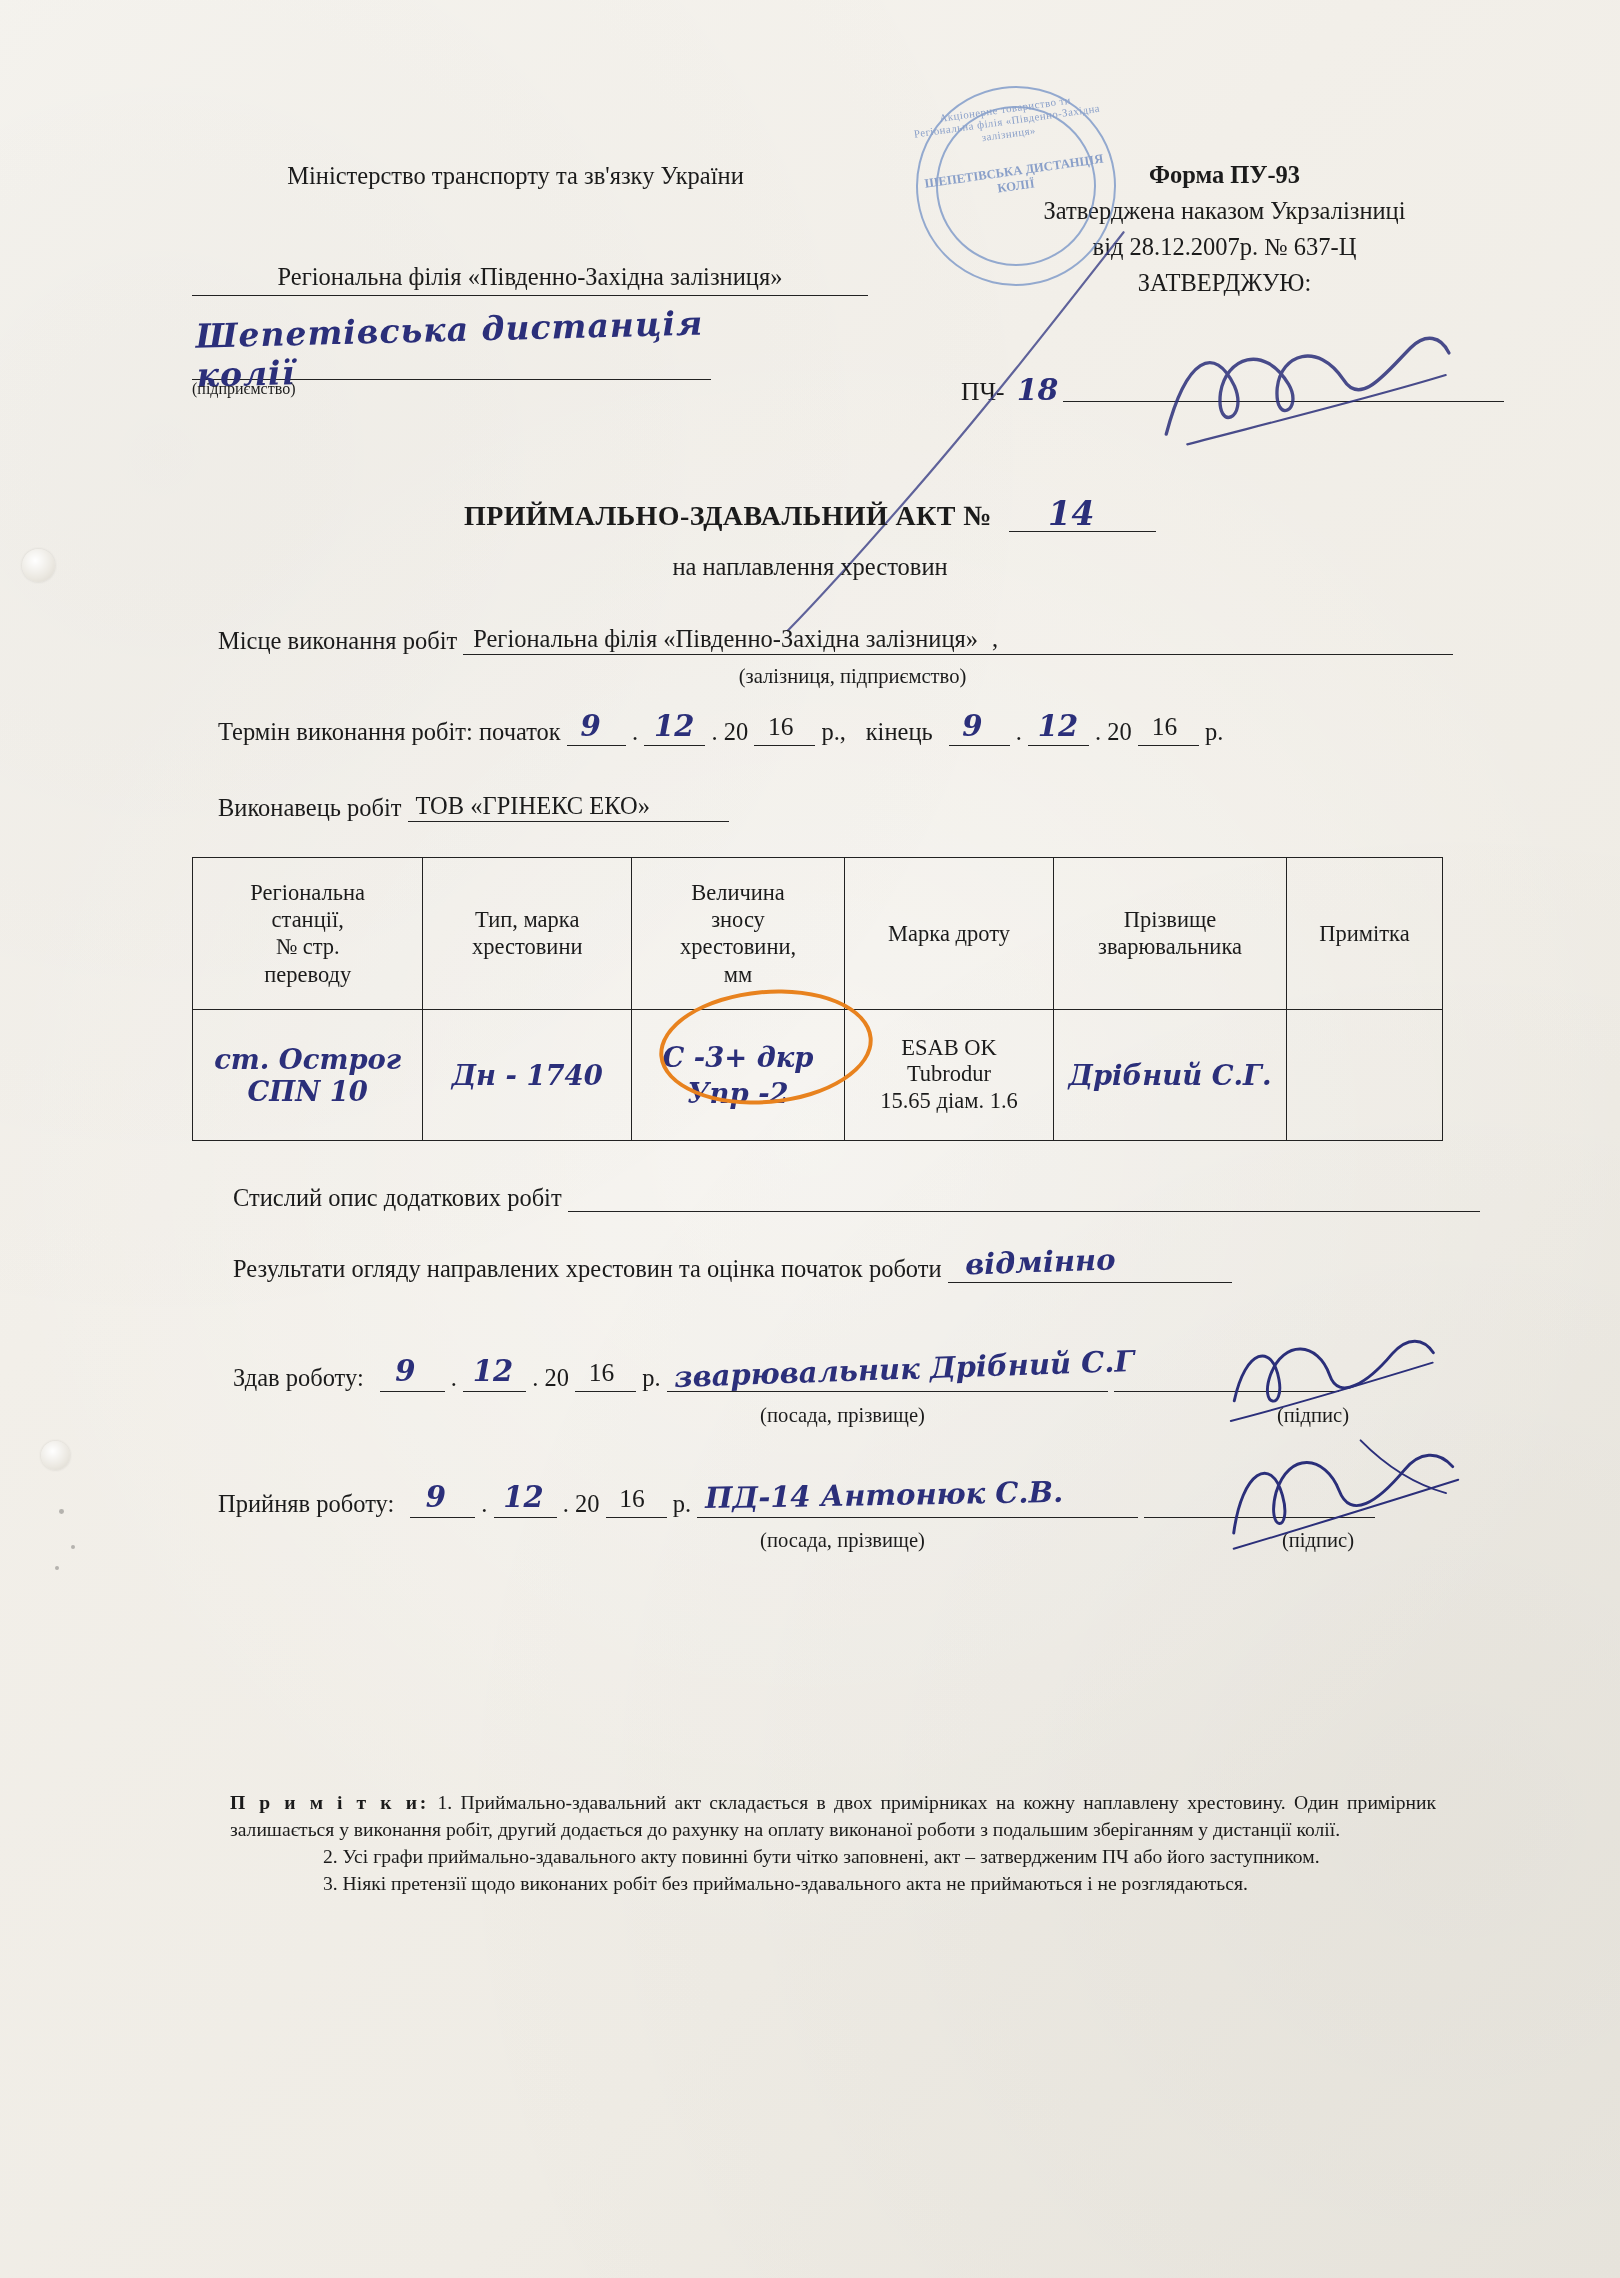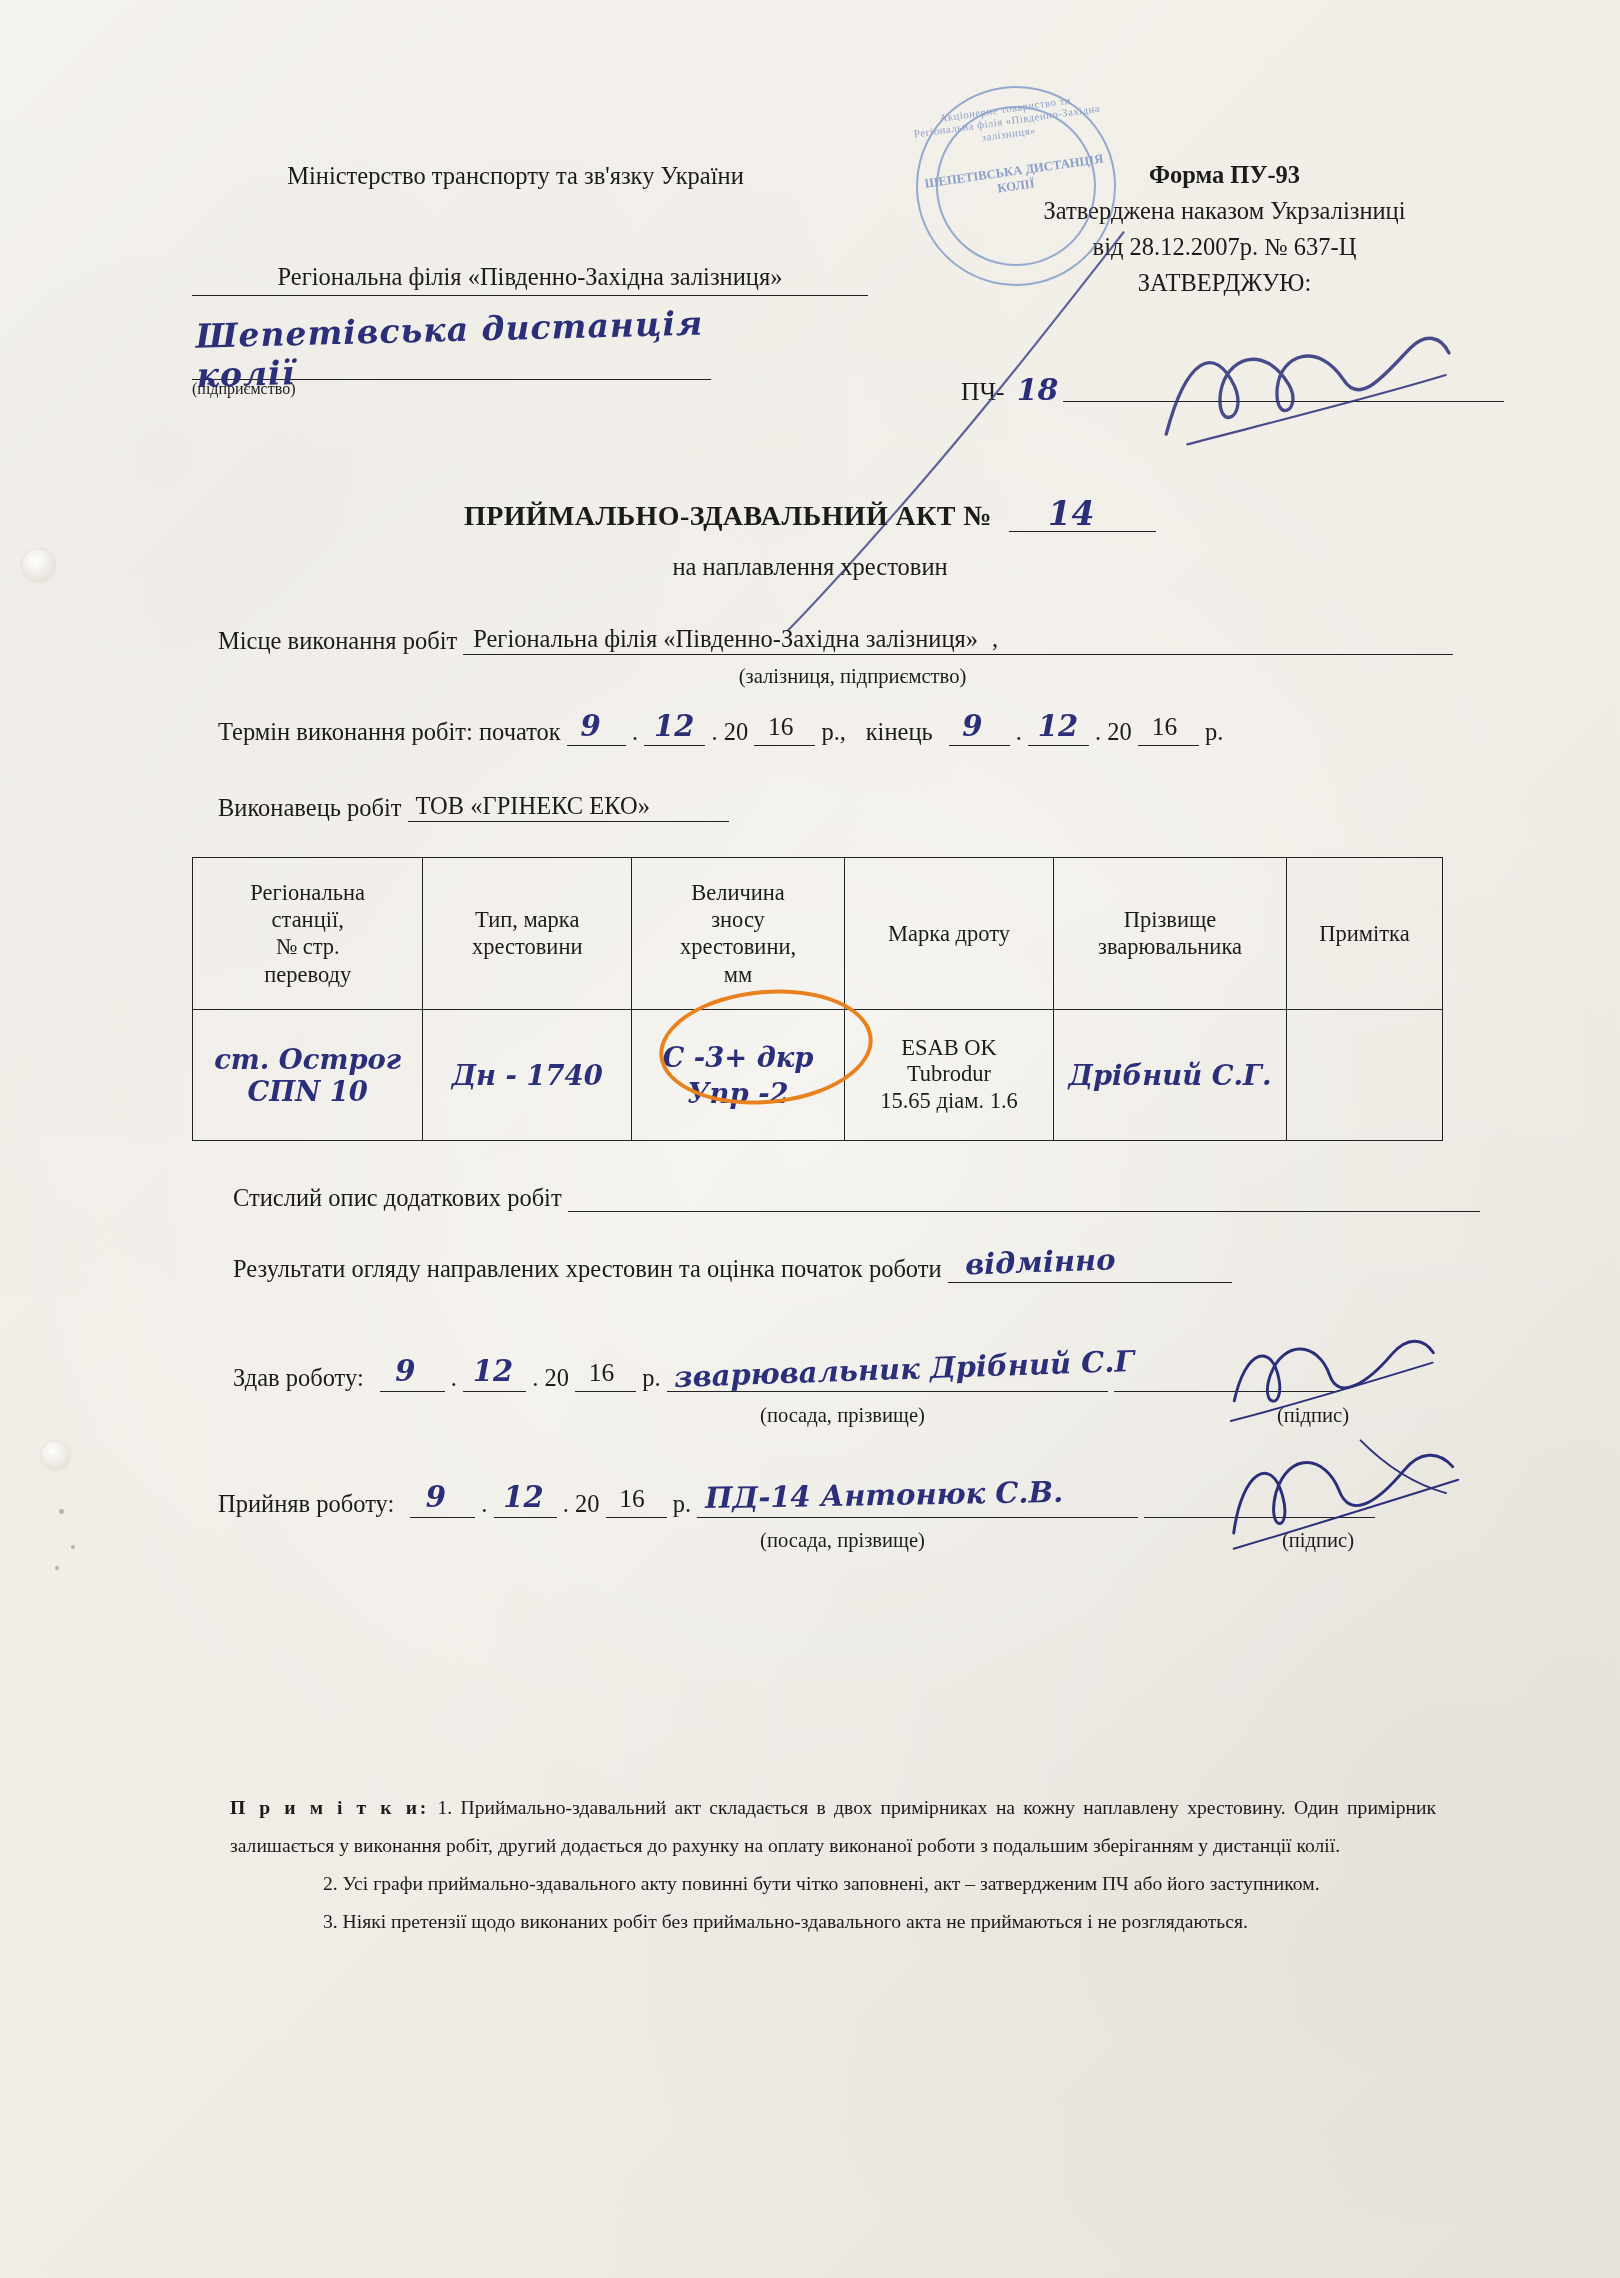--- a/index.html
+++ b/index.html
@@ -134,21 +134,21 @@
   .oval{
     position:absolute;left:659px;top:990px;width:206px;height:106px;
     border:4.9px solid #e8821e;border-radius:50%;
     transform:rotate(-5deg);
     pointer-events:none;
   }
 
   
   .notes{
     position:absolute;left:230px;top:1789px;width:1206px;
-    font-size:19.6px;line-height:38px;text-align:justify;
+    font-size:19.6px;line-height:27px;text-align:justify;
   }
   .notes b{letter-spacing:2.9px;}
   .notes .indent{display:block;margin-left:93px;}
   .notes-first{text-indent:0;}
 
   
   .sig{
     font-family:"DejaVu Serif", serif;
     font-style:italic;font-weight:700;color:#2b2f7a;
     transform:rotate(-7deg);

